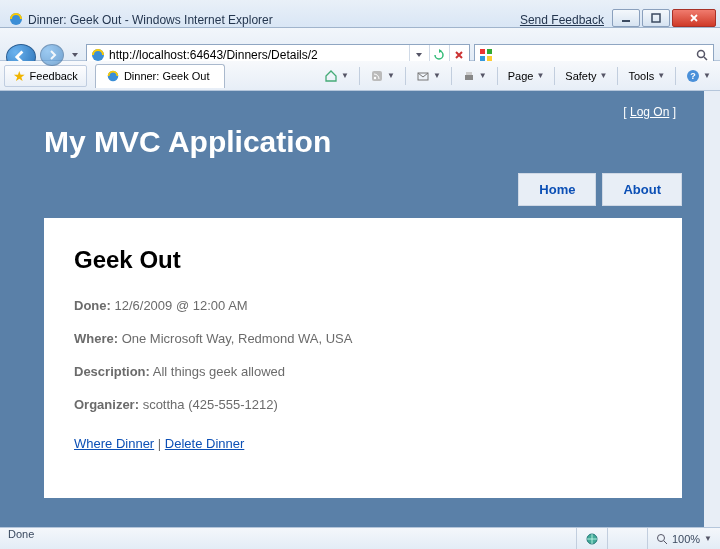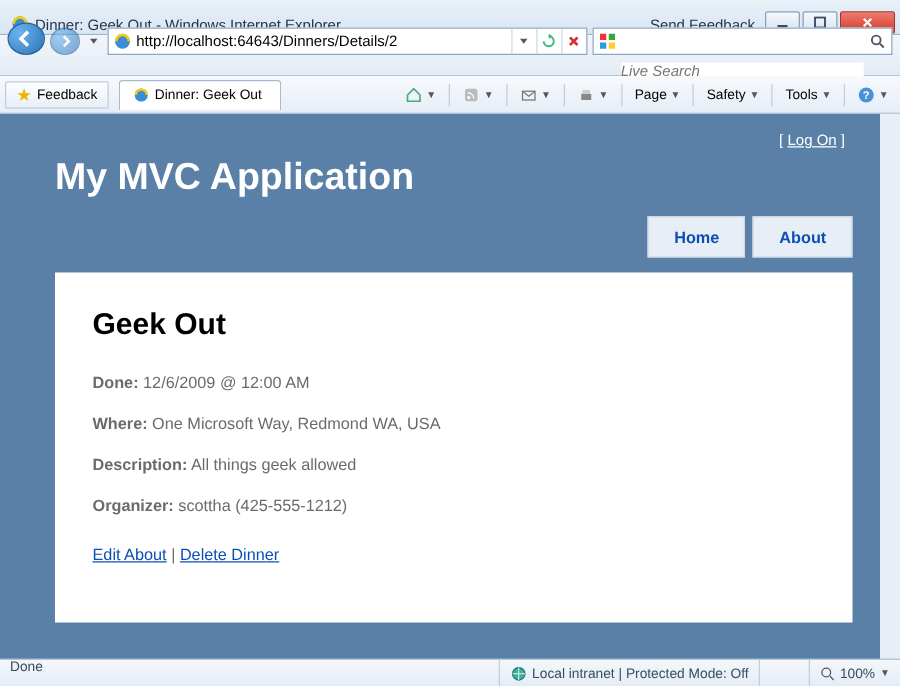--- a/index.html
+++ b/index.html
@@ -37,21 +37,21 @@
 }
 .winbtn.close { background: linear-gradient(to bottom, #f07b6e, #cf3a28); border-color: #a83127; width: 44px; }
 .winbtn svg { width: 10px; height: 10px; }
 
 
 .navbar {
   height: 32px;
   background: linear-gradient(to bottom, #f2f6fb, #e3ecf6);
   border-bottom: 1px solid #b5c6db;
   display: flex;
-  align-items: flex-end;
+  align-items: flex-start;
   padding: 16px 6px;
   gap: 4px;
 }
 .navbtn {
   width: 30px; height: 26px;
   border-radius: 50%;
   background: radial-gradient(circle at 30% 30%, #6bb3ef, #2b73b8);
   border: 1px solid #2a5e93;
   display: flex; align-items: center; justify-content: center;
   cursor: pointer;
@@ -382,36 +382,35 @@
       <div class="nav-tab">Home</div>
       <div class="nav-tab">About</div>
     </div>
     <div class="content-card">
       <h2>Geek Out</h2>
       <div class="detail-row"><b>Done:</b> <span>12/6/2009 @ 12:00 AM</span></div>
       <div class="detail-row"><b>Where:</b> <span>One Microsoft Way, Redmond WA, USA</span></div>
       <div class="detail-row"><b>Description:</b> <span>All things geek allowed</span></div>
       <div class="detail-row"><b>Organizer:</b> <span>scottha (425-555-1212)</span></div>
       <div class="actions">
-        <a>Edit About</a>
+        <a>Where Dinner</a>
         <span class="pipe"> | </span>
         <a>Delete Dinner</a>
       </div>
     </div>
   </div>
 </div>
 
 <div class="statusbar">
   <div class="status-left">Done</div>
   <div class="status-cell">
     <svg class="zone-icon" viewBox="0 0 14 14">
         <circle cx="7" cy="7" r="5" fill="#4a9" stroke="#277"></circle>
         <path d="M2 7 H12 M7 2 V12" stroke="#cfe" stroke-width="0.8"></path>
       </svg>
-    <span>Local intranet | Protected Mode: Off</span>
   </div>
   <div class="status-cell" style="width:40px;"></div>
   <div class="status-cell">
     <svg width="12" height="12" viewBox="0 0 12 12">
         <circle cx="5" cy="5" r="3.5" stroke="#556" fill="none"></circle>
         <path d="M8 8 L11 11" stroke="#556"></path>
       </svg>
     <span>100%</span>
     <span class="caret" style="font-size:8px;color:#556;">▼</span>
   </div>

